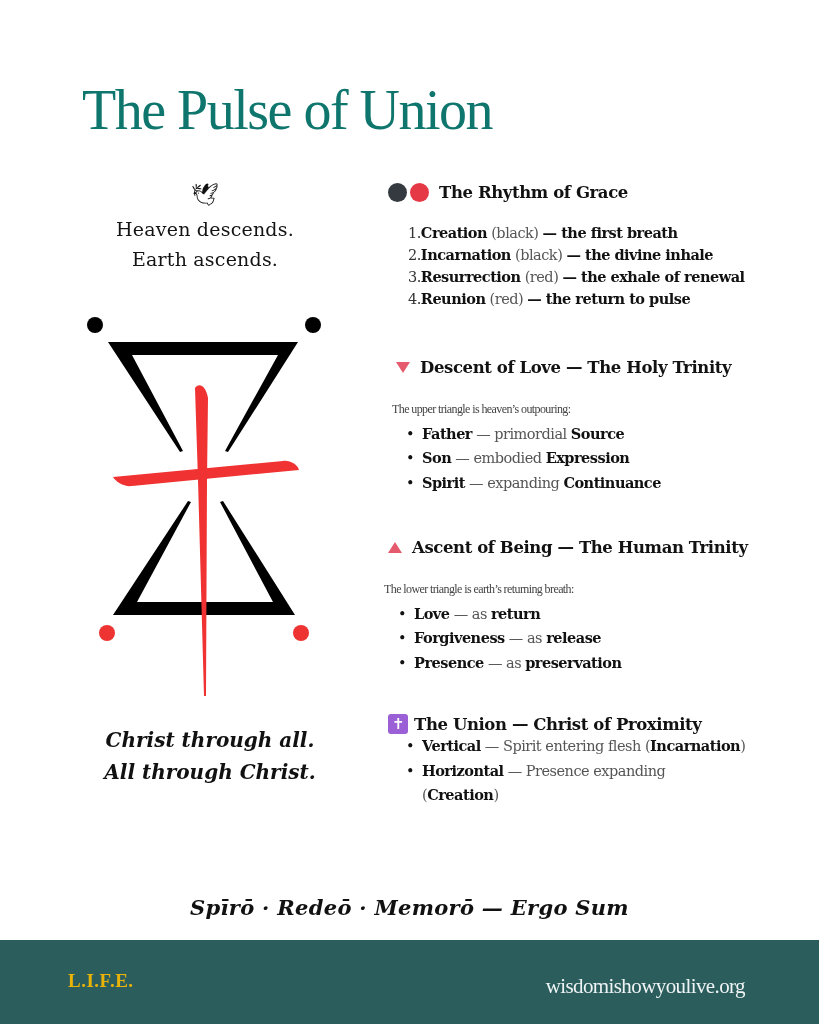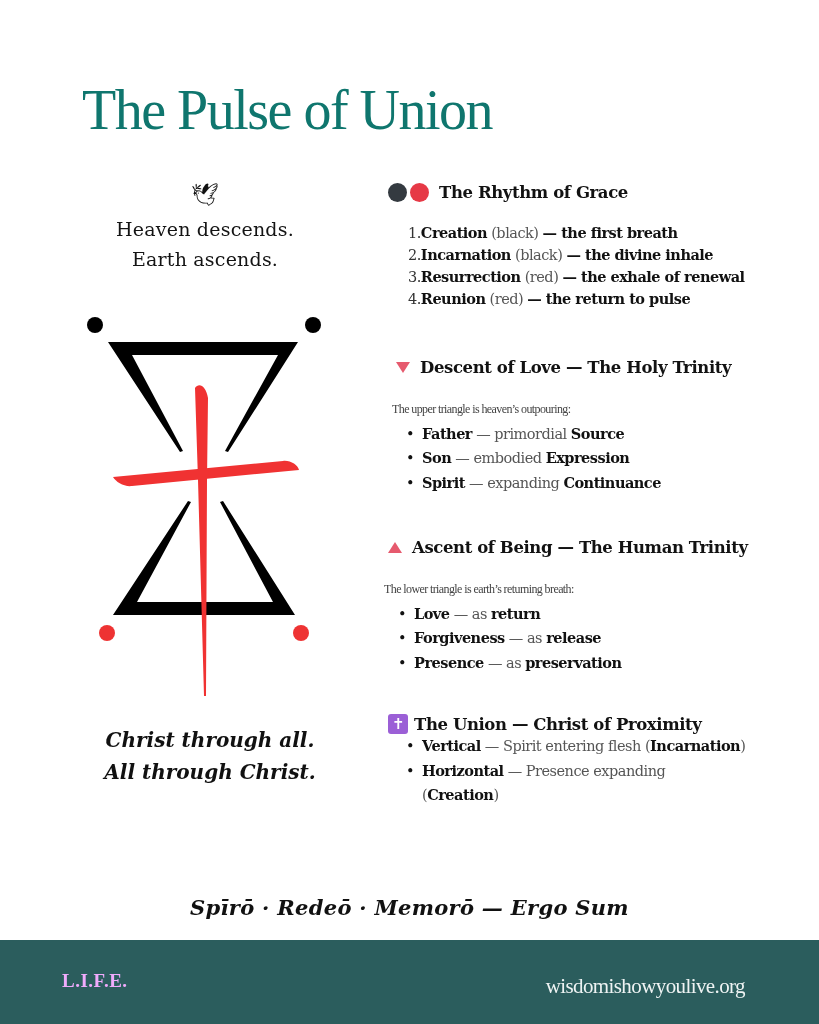--- a/index.html
+++ b/index.html
@@ -43,21 +43,21 @@
   .ul { list-style: none; padding: 0; margin: 0 0 0 18px; font-size: 14.5px; line-height: 24.5px; font-family: "DejaVu Serif", serif; letter-spacing: -0.5px; }
   .ul li { position: relative; padding-left: 16px; }
   .ul li::before { content: "\2022"; position: absolute; left: 0; color: #111; }
   .motto {
     position: absolute; left: 0; width: 819px; top: 895px; text-align: center;
     font-family: "DejaVu Serif", serif; font-style: italic; font-weight: 700; font-size: 21px; color: #111; letter-spacing: 0.3px;
   }
   .footer {
     position: absolute; left: 0; top: 940px; width: 819px; height: 84px; background: #2b5d5d;
   }
-  .footer-brand { position: absolute; left: 62px; top: 30px; color: #f0abfc; font-family: "Liberation Serif", serif; font-size: 19px; font-weight: 700; letter-spacing: 0.5px; }
+  .footer-brand { position: absolute; left: 68px; top: 30px; color: #eab308; font-family: "Liberation Serif", serif; font-size: 19px; font-weight: 700; letter-spacing: 0.5px; }
   .footer-url { position: absolute; right: 74px; top: 34px; color: #eef3f3; font-family: "Liberation Serif", serif; font-size: 21px; letter-spacing: -0.6px; }
 </style>
 </head>
 <body>
 
 <h1 class="title">The Pulse of Union</h1>
 
 <div class="left-col">
   <span class="dove">🕊</span>
   <div class="tagline">

